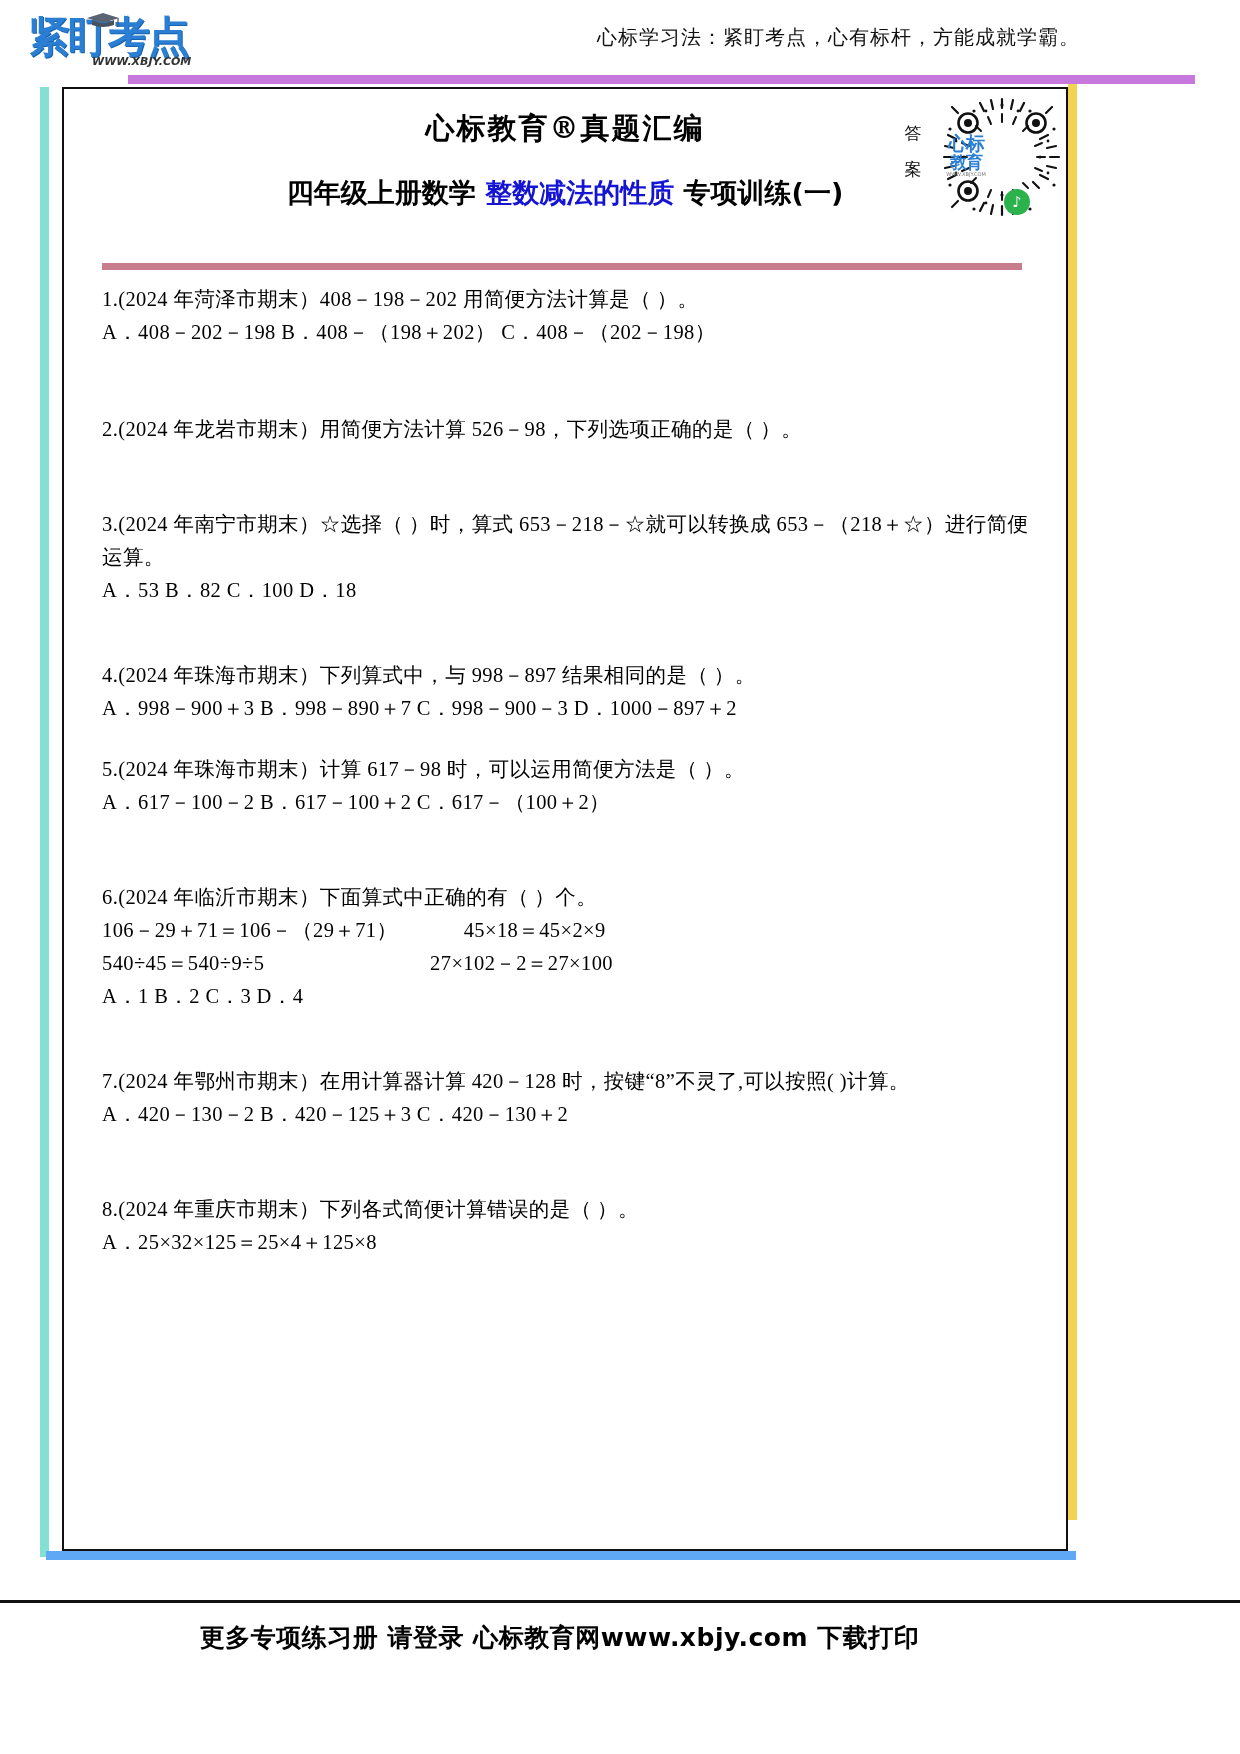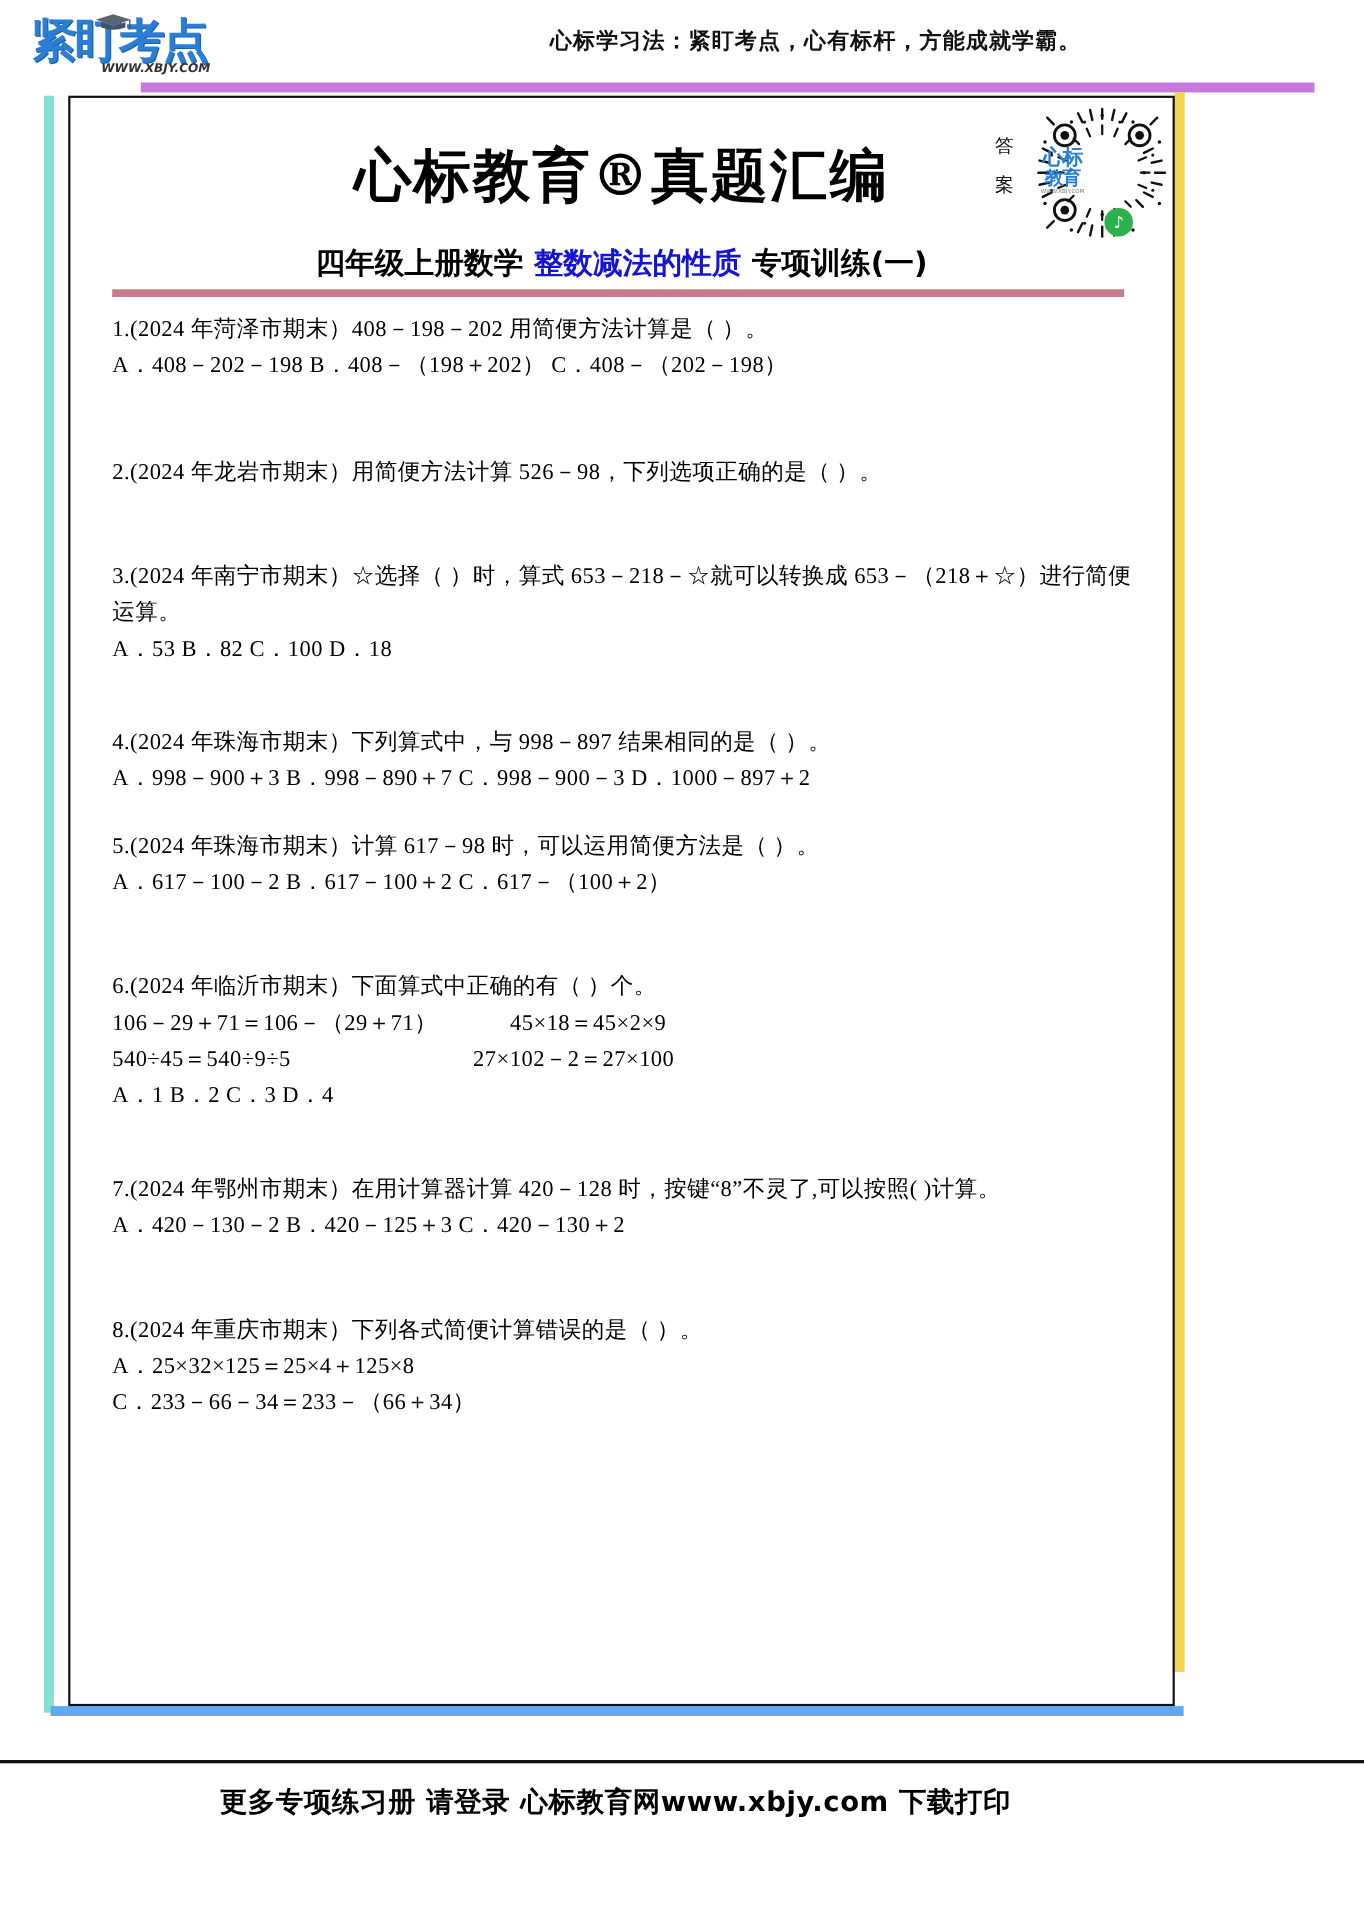--- a/index.html
+++ b/index.html
@@ -51,26 +51,26 @@
   }
   .grad-cap {
     position: absolute;
     left: 58px; top: -2px;
     width: 34px; height: 16px;
   }
   #header-tagline {
     position: absolute;
     left: 500px; top: 24px;
     width: 580px;
+    text-align: right;
     font-family: "DejaVu Serif", serif;
     font-size: 20px;
     color: #111;
     letter-spacing: 1px;
     white-space: nowrap;
-    font-weight: bold;
   }
 
   
   #page-frame {
     position: absolute;
     left: 40px; top: 75px;
     width: 1155px;
     height: 1495px;
   }
   .rule-top {
@@ -107,24 +107,24 @@
   
   #title-block {
     position: absolute;
     left: 60px; top: 30px;
     width: 930px;
   }
   #main-title {
     text-align: center;
     font-family: "DejaVu Serif", serif;
     font-weight: bold;
-    font-size: 52px;
+    font-size: 29px;
     color: #000;
     letter-spacing: 2px;
-    margin-top: 20px;
+    margin-top: 4px;
     white-space: nowrap;
   }
   #sub-title {
     text-align: center;
     font-family: "DejaVu Sans", sans-serif;
     font-weight: bold;
     font-size: 27px;
     color: #000;
     margin-top: 26px;
     white-space: nowrap;
@@ -404,21 +404,20 @@
     </div>
 
     <div class="question" style="margin-top:52px;">
       <div class="q-stem">7.(2024 年鄂州市期末）在用计算器计算 420－128 时，按键“8”不灵了,可以按照(            )计算。</div>
       <div class="q-options">A．420－130－2          B．420－125＋3           C．420－130＋2</div>
     </div>
 
     <div class="question" style="margin-top:62px;">
       <div class="q-stem">8.(2024 年重庆市期末）下列各式简便计算错误的是（            ）。</div>
       <div class="q-contline">A．25×32×125＝25×4＋125×8</div>
-      <div class="q-contline">C．233－66－34＝233－（66＋34）</div>
     </div>
 
   </div>
 </div>
 
 <div id="footer">
   <div class="footer-rule"></div>
   <div id="footer-text">更多专项练习册 请登录 心标教育网www.xbjy.com 下载打印</div>
 </div>
 

